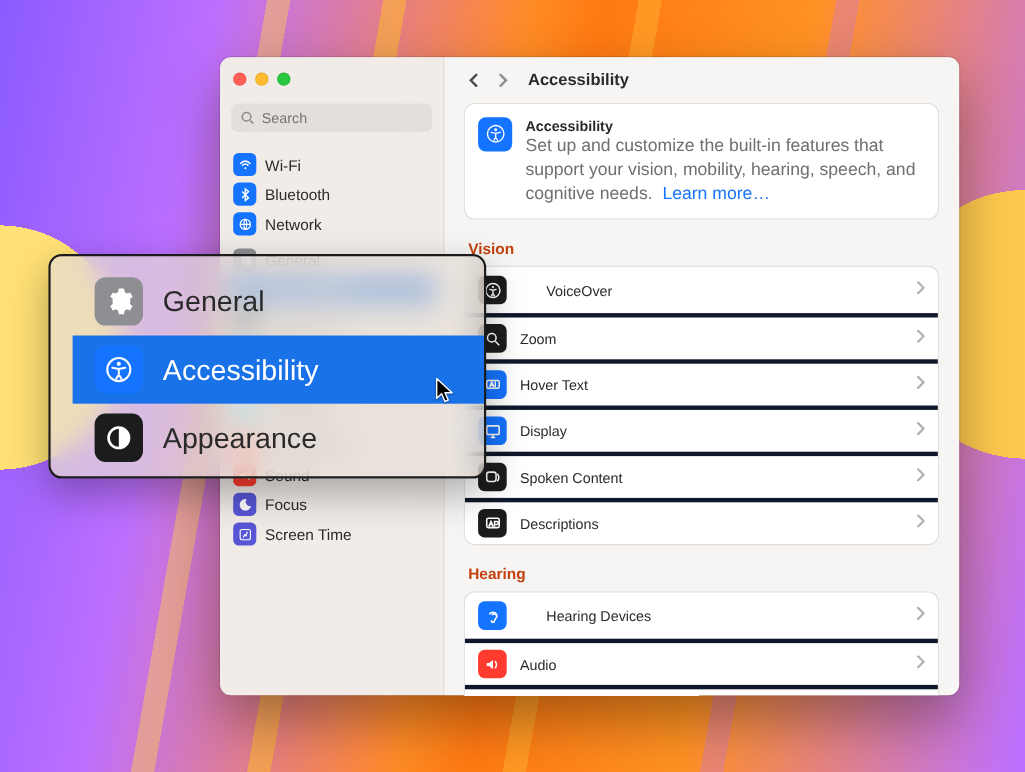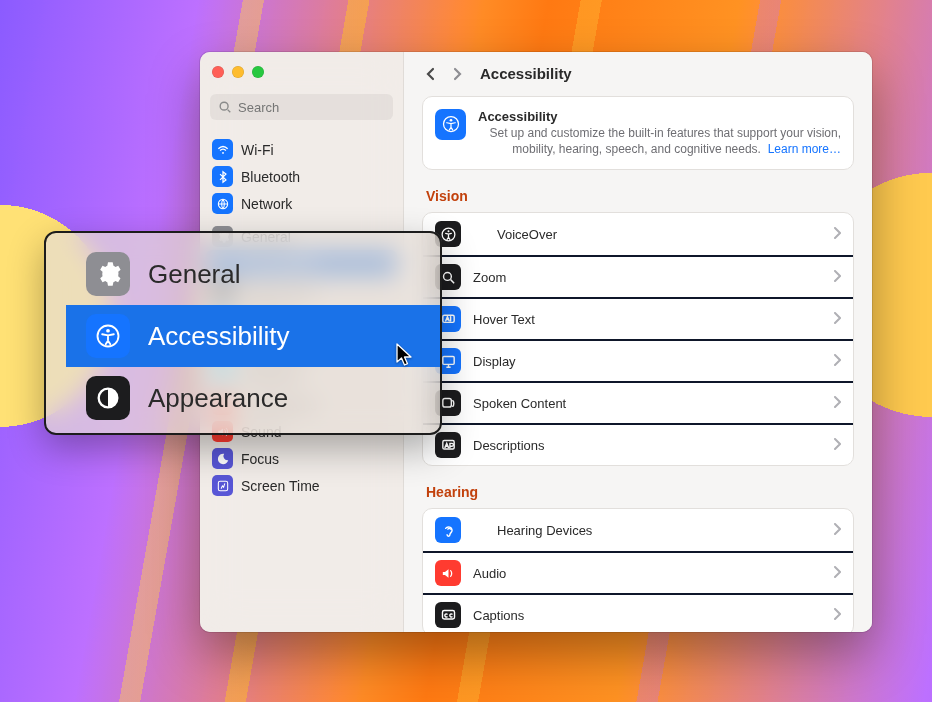--- a/index.html
+++ b/index.html
@@ -84,29 +84,29 @@
     .nav-btn.enabled{ color:#4a4a4a; }
     .pane-title{ font-size:15px; font-weight:700; color:#2a2a2a; margin-left:6px; }
     .content-scroll{ padding: 0 18px 20px 18px; overflow:auto; }
 
     .intro-card{
       border:1px solid #e2dfdc; border-radius:10px; background:#fff;
       display:flex; gap:12px; padding:12px;
     }
     .intro-icon{ width:31px;height:31px;border-radius:7px; background:#1574ff; display:flex;align-items:center;justify-content:center; color:#fff; flex:none;}
     .intro-title{ font-size:13px; font-weight:600; color:#2a2a2a; }
-    .intro-desc{ font-size:12px; color:#6e6e73; line-height:1.35; margin-top:1px;text-align:right;}
+    .intro-desc{ font-size:16px; color:#6e6e73; line-height:1.35; margin-top:1px;}
     .intro-desc a{ color:#1574ff; text-decoration:none; }
 
     .sec-title{ font-size:14px; font-weight:700; color:#c2410c; margin:18px 4px 8px 4px; }
 
     .list{ border:1px solid #e2dfdc; border-radius:10px; overflow:hidden; background:#fff;}
     .row{
       height:42px; padding:0 12px; display:flex; align-items:center; gap:12px;
-      border-top:2px solid #0f172a;
+      border-top:4px solid #0f172a;
     }
     .row:first-child{ border-top:none;gap:36px; }
     .row-icon{ width:26px;height:26px;border-radius:6px; display:flex;align-items:center;justify-content:center; flex:none; color:#fff;}
     .row-label{ font-size:13px; color:#2a2a2a; flex:1;}
     .chev{ color:#b0b0b5; }
 
     .row-icon.black{background:#1c1c1e;}
     .row-icon.blue{background:#1574ff;}
     .row-icon.red{background:#ff3b30;}
 

